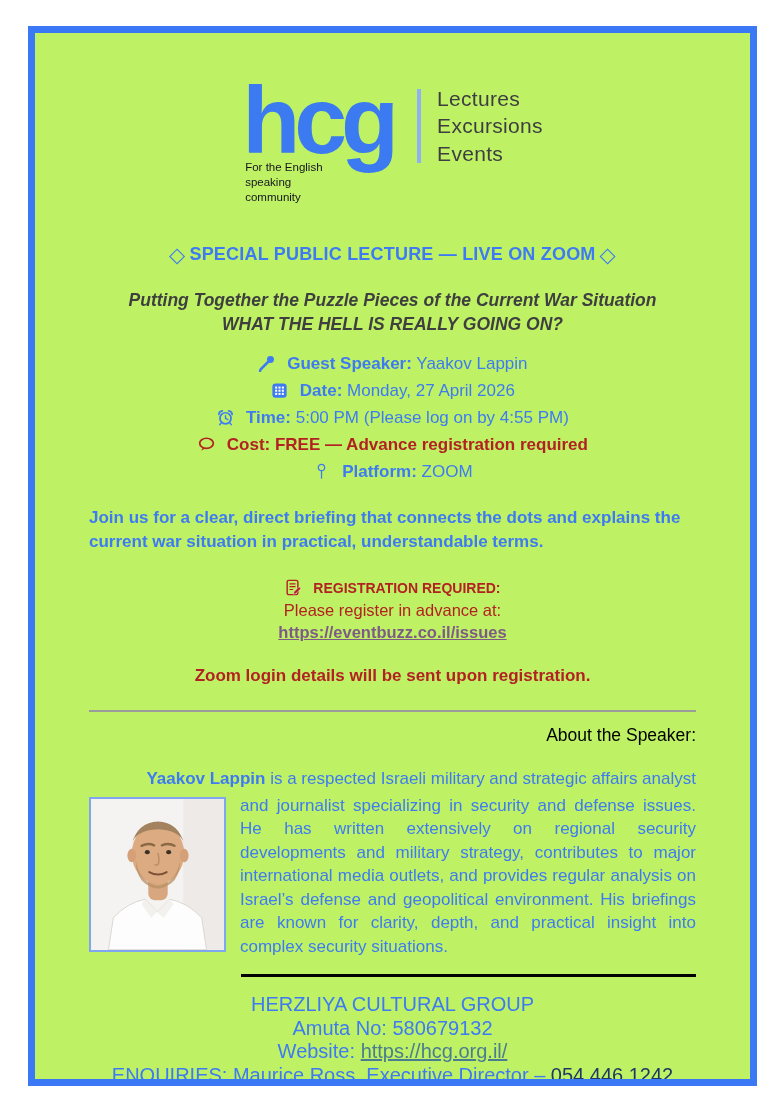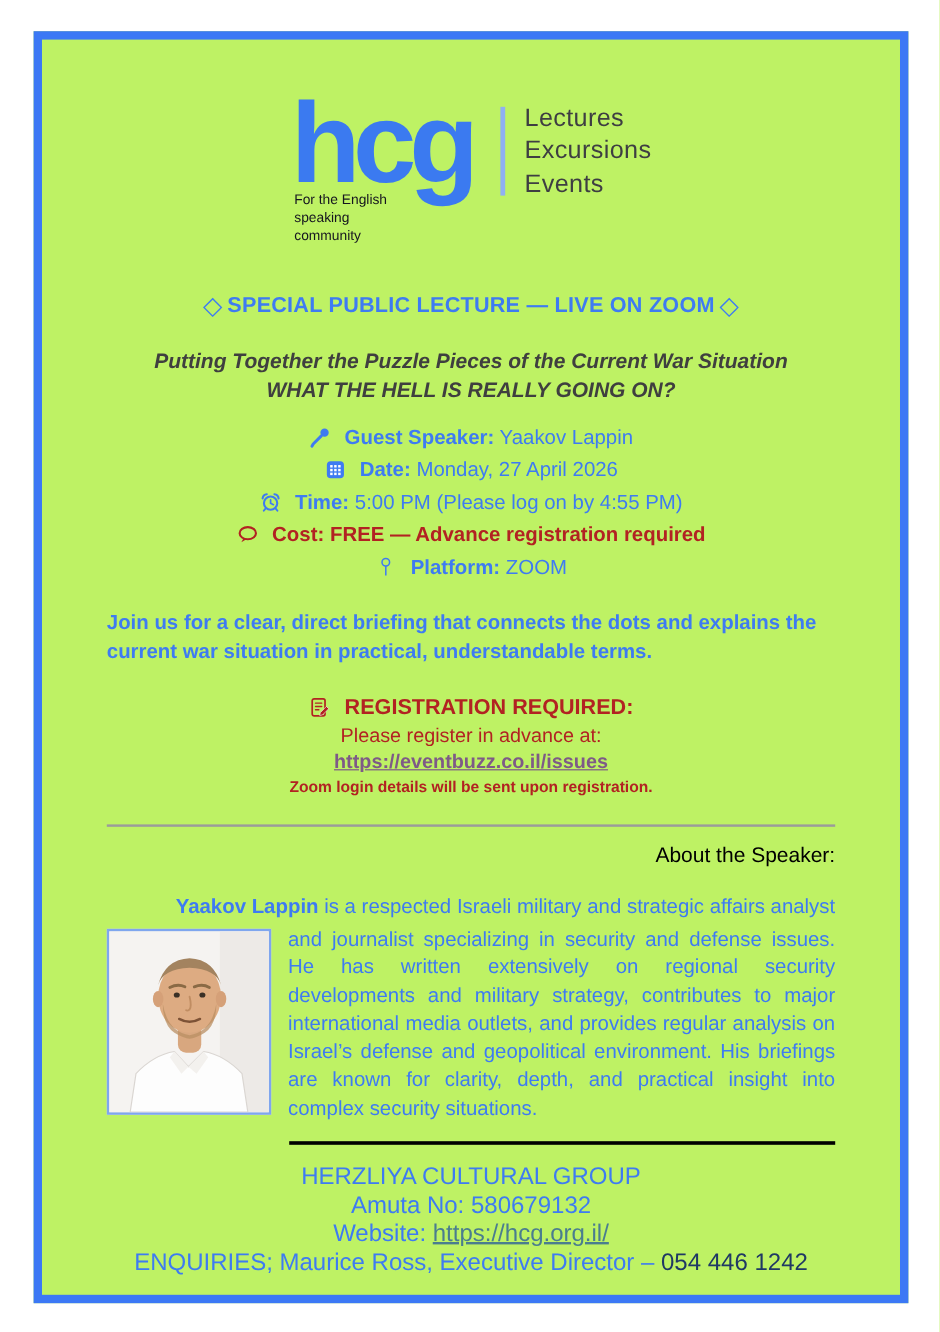--- a/index.html
+++ b/index.html
@@ -41,25 +41,25 @@
   .label{font-weight:bold;}
   .cost-line{color:#B22222;font-weight:bold;}
   .ic{display:inline-block;width:19px;height:19px;vertical-align:-4px;margin-right:6px;}
   .ic svg{width:100%;height:100%;display:block;}
 
   
   .pitch{margin:24px 0 0;font-weight:bold;font-size:17px;color:#3E7BF2;line-height:1.4;text-align:left;}
 
   
   .registration{margin-top:24px;text-align:center;}
-  .reg-heading{color:#B22222;font-weight:bold;font-size:18px;}
+  .reg-heading{color:#B22222;font-weight:bold;font-size:14px;}
   .reg-line{color:#B22222;font-size:16.5px;margin-top:4px;}
   .reg-link{color:#7E5A87;font-weight:bold;font-size:16.5px;text-decoration:underline;
     display:inline-block;margin-top:3px;cursor:pointer;}
-  .reg-note{color:#B22222;font-weight:bold;font-size:13px;margin-top:3px;}
+  .reg-note{color:#B22222;font-weight:bold;font-size:17px;margin-top:24px;}
 
   
   .divider1{margin-top:24px;height:2px;background:#9b9b9b;}
   .about-heading{margin-top:13px;text-align:right;font-weight:normal;font-size:17.5px;color:#000;}
   .bio{margin-top:22px;color:#3E7BF2;font-size:17px;}
   .bio-first{line-height:1.35;text-align:right;}
   .speaker-name{font-weight:bold;}
   .bio-row{display:flex;margin-top:3px;}
   .photo{width:137px;height:155px;border:2px solid #7FA6EE;box-sizing:border-box;
     flex:0 0 auto;margin-top:3px;background:#f4f2f0;overflow:hidden;}

